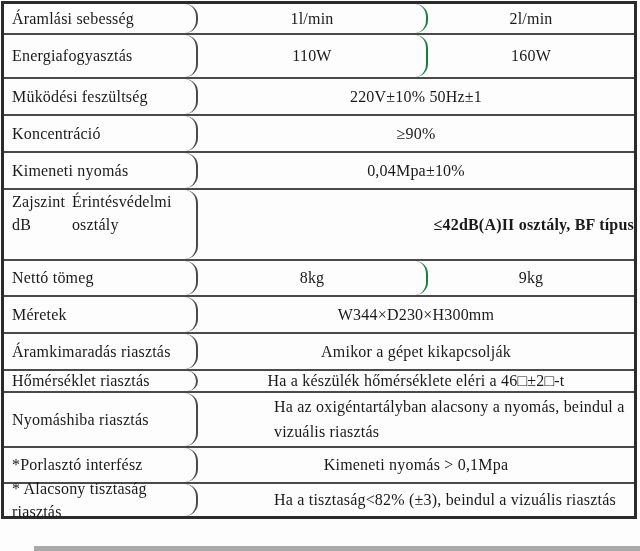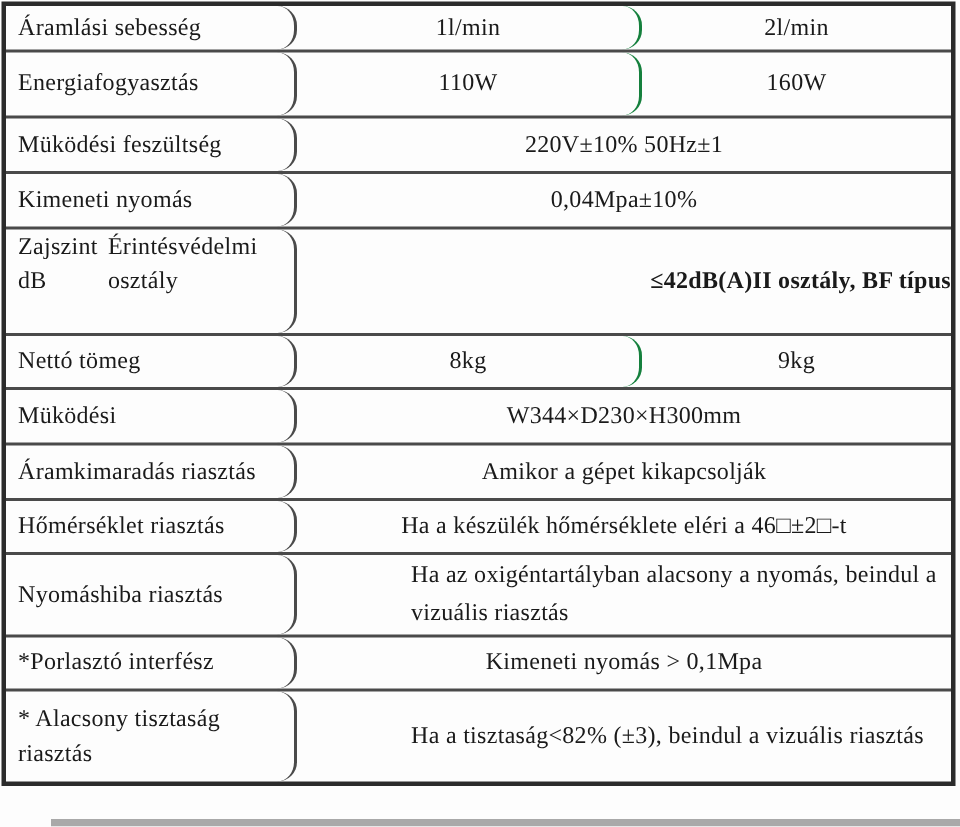--- a/index.html
+++ b/index.html
@@ -90,20 +90,24 @@
     <div class="td label">Energiafogyasztás</div>
     <div class="td c2">110W</div>
     <div class="td c3">160W</div>
   </div>
 
   <div class="tr" style="height:37px">
     <div class="td label">Müködési feszültség</div>
     <div class="td span">220V±10% 50Hz±1</div>
   </div>
 
+  <div class="tr" style="height:37px">
+    <div class="td label">Koncentráció</div>
+    <div class="td span">≥90%</div>
+  </div>
 
   <div class="tr" style="height:37px">
     <div class="td label">Kimeneti nyomás</div>
     <div class="td span">0,04Mpa±10%</div>
   </div>
 
   <div class="tr" style="height:71px">
     <div class="td label stack">
       <div>Zajszint dB</div>
       <div>Érintésvédelmi osztály</div>
@@ -114,47 +118,47 @@
     </div>
   </div>
 
   <div class="tr" style="height:36px">
     <div class="td label">Nettó tömeg</div>
     <div class="td c2">8kg</div>
     <div class="td c3">9kg</div>
   </div>
 
   <div class="tr" style="height:37px">
-    <div class="td label">Müködési</div>
+    <div class="td label">Méretek</div>
     <div class="td span">W344×D230×H300mm</div>
   </div>
 
   <div class="tr" style="height:37px">
     <div class="td label">Áramkimaradás riasztás</div>
     <div class="td span">Amikor a gépet kikapcsolják</div>
   </div>
 
-  <div class="tr" style="height:36px">
+  <div class="tr" style="height:22px">
     <div class="td label">Hőmérséklet riasztás</div>
     <div class="td span">Ha a készülék hőmérséklete eléri a 46□±2□-t</div>
   </div>
 
   <div class="tr" style="height:55px">
     <div class="td label">Nyomáshiba riasztás</div>
     <div class="td span left">
       <div class="wrapblock">Ha az oxigéntartályban alacsony a nyomás, beindul a vizuális riasztás</div>
     </div>
   </div>
 
   <div class="tr" style="height:36px">
     <div class="td label">*Porlasztó interfész</div>
     <div class="td span">Kimeneti nyomás &gt; 0,1Mpa</div>
   </div>
 
-  <div class="tr" style="height:60px">
+  <div class="tr" style="height:32px">
     <div class="td label">* Alacsony tisztaság riasztás</div>
     <div class="td span left">
       <div class="wrapblock">Ha a tisztaság&lt;82% (±3), beindul a vizuális riasztás</div>
     </div>
   </div>
 
 </div>
 
 <div class="shadow-strip"></div>
 

